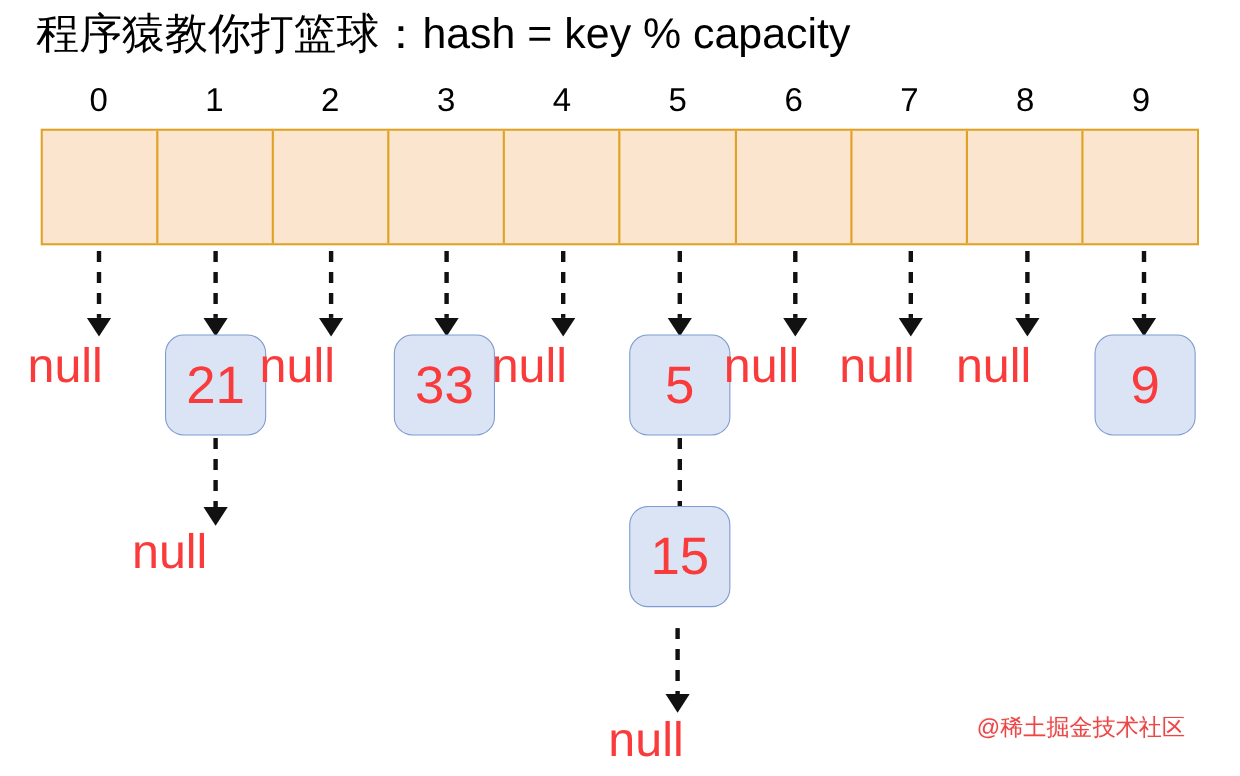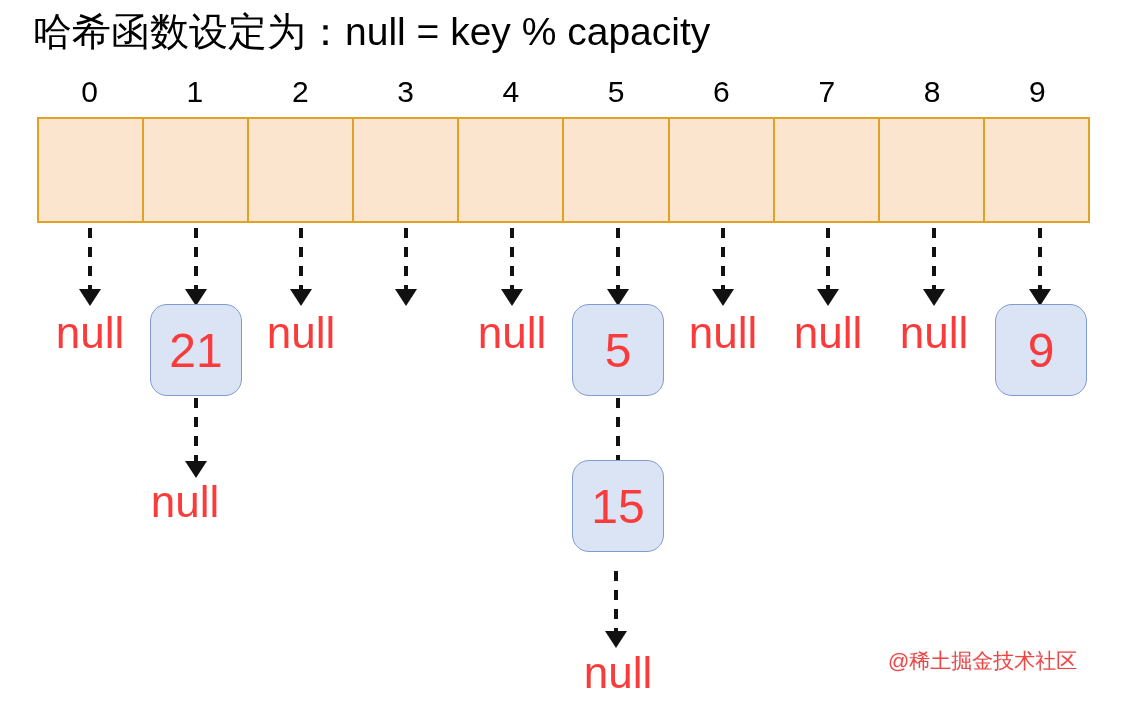--- a/index.html
+++ b/index.html
@@ -44,21 +44,21 @@
     width:4px;flex:1;
     background:repeating-linear-gradient(to bottom,var(--ink) 0 10px,transparent 10px 19px);
   }
   .arrow .head{
     width:0;height:0;flex:0 0 17px;
     border-left:11px solid transparent;border-right:11px solid transparent;
     border-top:17px solid var(--ink);
   }
 
   .null-text{
-    position:absolute;width:130px;text-align:center;
+    position:absolute;width:130px;
     font-size:44px;line-height:46px;color:var(--red);
   }
 
   .node{
     position:absolute;width:92px;height:92px;
     background:var(--node-fill);border:1.5px solid var(--node-border);
     border-radius:17px;
     display:flex;align-items:center;justify-content:center;
     font-size:48px;color:var(--red);
   }
@@ -68,21 +68,21 @@
     text-shadow:-1px -1px 0 #f2f2f2;
   }
   .wm1{left:888px;top:647px;color:#ef4444;}
   .wm2{left:872px;top:669px;color:#b4b4b4;}
 </style>
 </head>
 <body>
 
 <div class="canvas">
 
-  <div class="page-title">哈希函数设定为：null = key % capacity</div>
+  <div class="page-title">程序猿教你打篮球：hash = key % capacity</div>
 
   <div class="index-row">
     <span>0</span>
     <span>1</span>
     <span>2</span>
     <span>3</span>
     <span>4</span>
     <span>5</span>
     <span>6</span>
     <span>7</span>
@@ -140,20 +140,21 @@
       <div class="head"></div>
     </div>
   <div class="arrow" style="left:1029px;top:228px;height:78px">
       <div class="shaft"></div>
       <div class="head"></div>
     </div>
 
   <div class="null-text" style="left:25px;top:310px">null</div>
   <div class="node" style="left:150px;top:304px">21</div>
   <div class="null-text" style="left:236px;top:310px">null</div>
+  <div class="node" style="left:358px;top:304px">33</div>
   <div class="null-text" style="left:447px;top:310px">null</div>
   <div class="node" style="left:572px;top:304px">5</div>
   <div class="null-text" style="left:658px;top:310px">null</div>
   <div class="null-text" style="left:763px;top:310px">null</div>
   <div class="null-text" style="left:869px;top:310px">null</div>
   <div class="node" style="left:995px;top:304px">9</div>
 
   <div class="arrow" style="left:185px;top:398px;height:80px">
       <div class="shaft"></div>
       <div class="head"></div>

